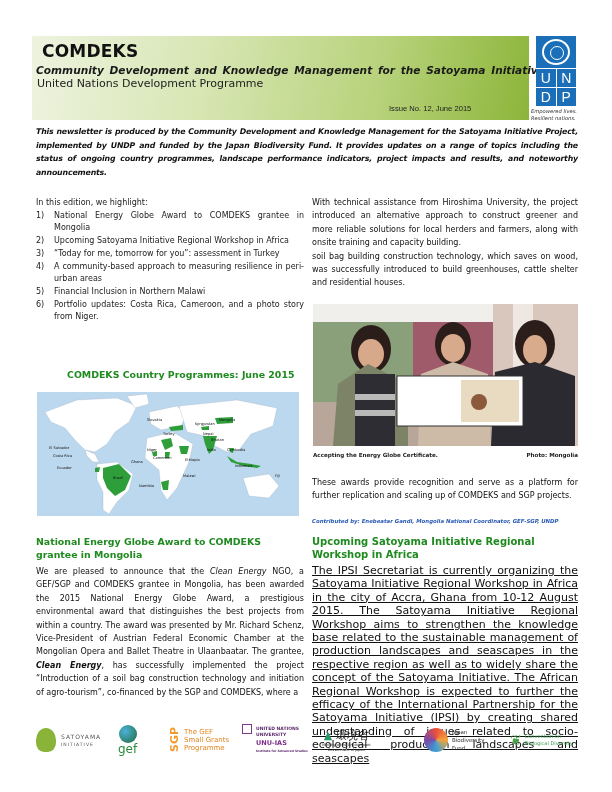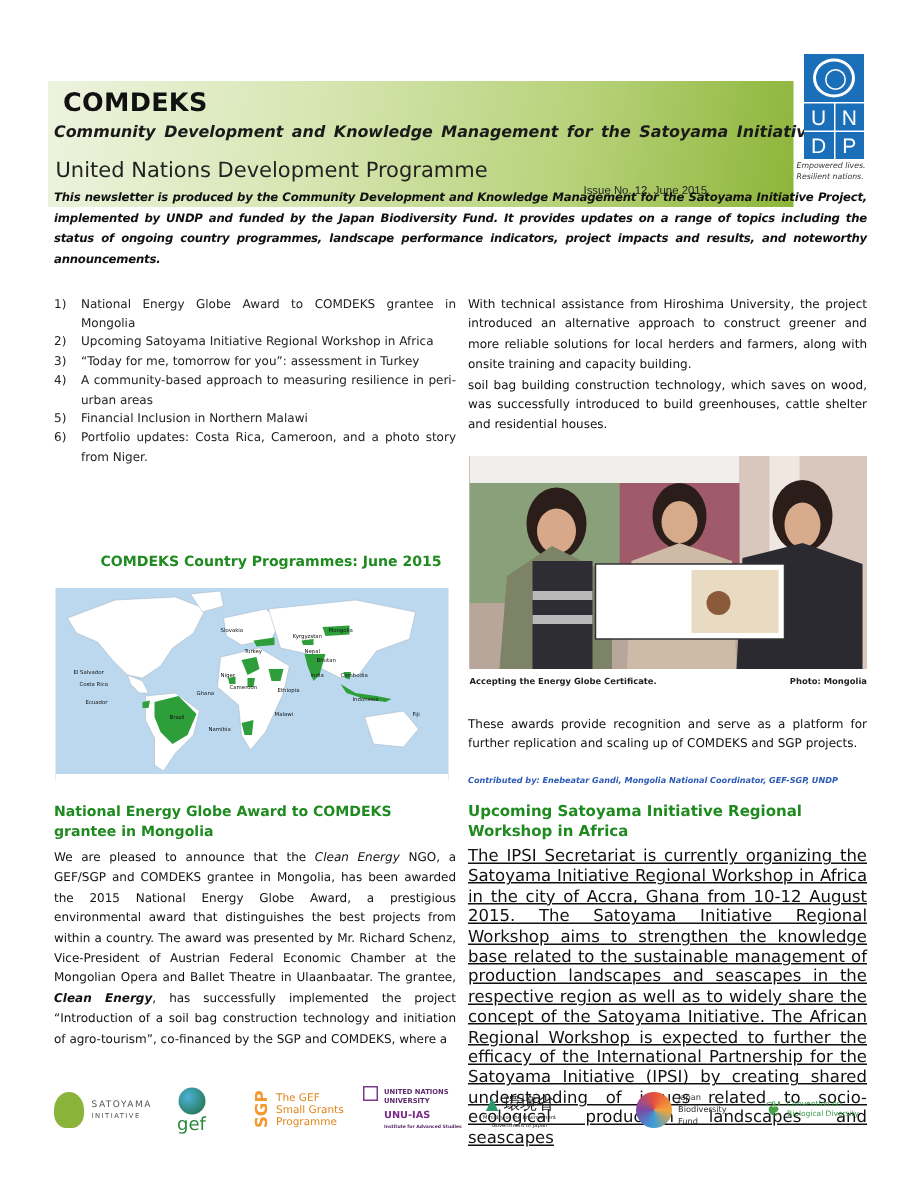--- a/index.html
+++ b/index.html
@@ -2,25 +2,24 @@
 <html><head>
 <meta charset="utf-8">
 <style>
   * { margin: 0; padding: 0; box-sizing: border-box; }
   html, body { width: 612px; height: 792px; background: #ffffff; overflow: hidden; }
   body { position: relative; font-family: "DejaVu Sans", sans-serif; color: #111; }
 
   .banner {
     position: absolute; left: 32px; top: 36px; width: 497px; height: 84px;
     background: linear-gradient(100deg, #eef3df 0%, #d7e6b3 35%, #b7d27a 70%, #8db53a 100%);
-    margin-top: 18px;
   }
   .banner .title { position: absolute; left: 10px; top: 5px; font-family: "DejaVu Sans", sans-serif; font-weight: bold; font-size: 17px; color: #111; letter-spacing: 0.2px; }
   .banner .subtitle { position: absolute; left: 4px; top: 28px; font-family: "DejaVu Sans", sans-serif; font-style: italic; font-weight: bold; font-size: 10.6px; color: #1a1a1a; word-spacing: 2px; white-space: nowrap; }
-  .banner .org { position: absolute; left: 5px; top: 52px; font-size: 14px; color: #222; }
+  .banner .org { position: absolute; left: 5px; top: 41px; font-size: 11px; color: #222; }
   .banner .issue { position: absolute; left: 357px; top: 68px; font-family: "Liberation Sans Narrow","Liberation Sans", sans-serif; font-size: 7.6px; color: #222; }
 
   .undp-logo { position: absolute; left: 536px; top: 36px; width: 40px; height: 70px; background: #1b6fb8; }
   .undp-logo .emblem { position: absolute; left: 6px; top: 3px; width: 28px; height: 26px; border-radius: 50%; border: 2px solid #fff; }
   .undp-logo .emblem::after { content: ""; position: absolute; left: 6px; top: 5px; width: 12px; height: 12px; border-radius: 50%; border: 1px solid #fff; }
   .undp-logo .grid { position: absolute; left: 0; top: 32px; width: 40px; height: 38px; display: grid; grid-template-columns: 1fr 1fr; grid-template-rows: 1fr 1fr; gap: 1px; background: #fff; border-top: 1px solid #fff; }
   .undp-logo .grid span { background: #1b6fb8; color: #fff; font-size: 14px; text-align: center; line-height: 18px; font-family: "Liberation Sans", sans-serif; }
   .undp-tag { position: absolute; left: 531px; top: 108px; width: 60px; font-size: 5.2px; font-style: italic; color: #333; line-height: 7px; }
 
   .intro { position: absolute; left: 36px; top: 125px; width: 542px; font-family: "DejaVu Sans", sans-serif; font-style: italic; font-weight: bold; font-size: 7.8px; line-height: 13.6px; text-align: justify; color: #111; letter-spacing: -0.15px; }
@@ -73,20 +72,21 @@
   </div>
 </div>
 <div class="undp-tag">
   <div>Empowered lives.</div>
   <div>Resilient nations.</div>
 </div>
 
 <div class="intro">This newsletter is produced by the Community Development and Knowledge Management for the Satoyama Initiative Project, implemented by UNDP and funded by the Japan Biodiversity Fund. It provides updates on a range of topics including the status of ongoing country programmes, landscape performance indicators, project impacts and results, and noteworthy announcements.</div>
 
 <div class="col-left">
+  <p>In this edition, we highlight:</p>
   <ul class="hl-list">
     <li>
         <span class="num">1)</span>
         <span class="txt">National Energy Globe Award to COMDEKS grantee in Mongolia</span>
       </li>
     <li>
         <span class="num">2)</span>
         <span class="txt">Upcoming Satoyama Initiative Regional Workshop in Africa</span>
       </li>
     <li>

